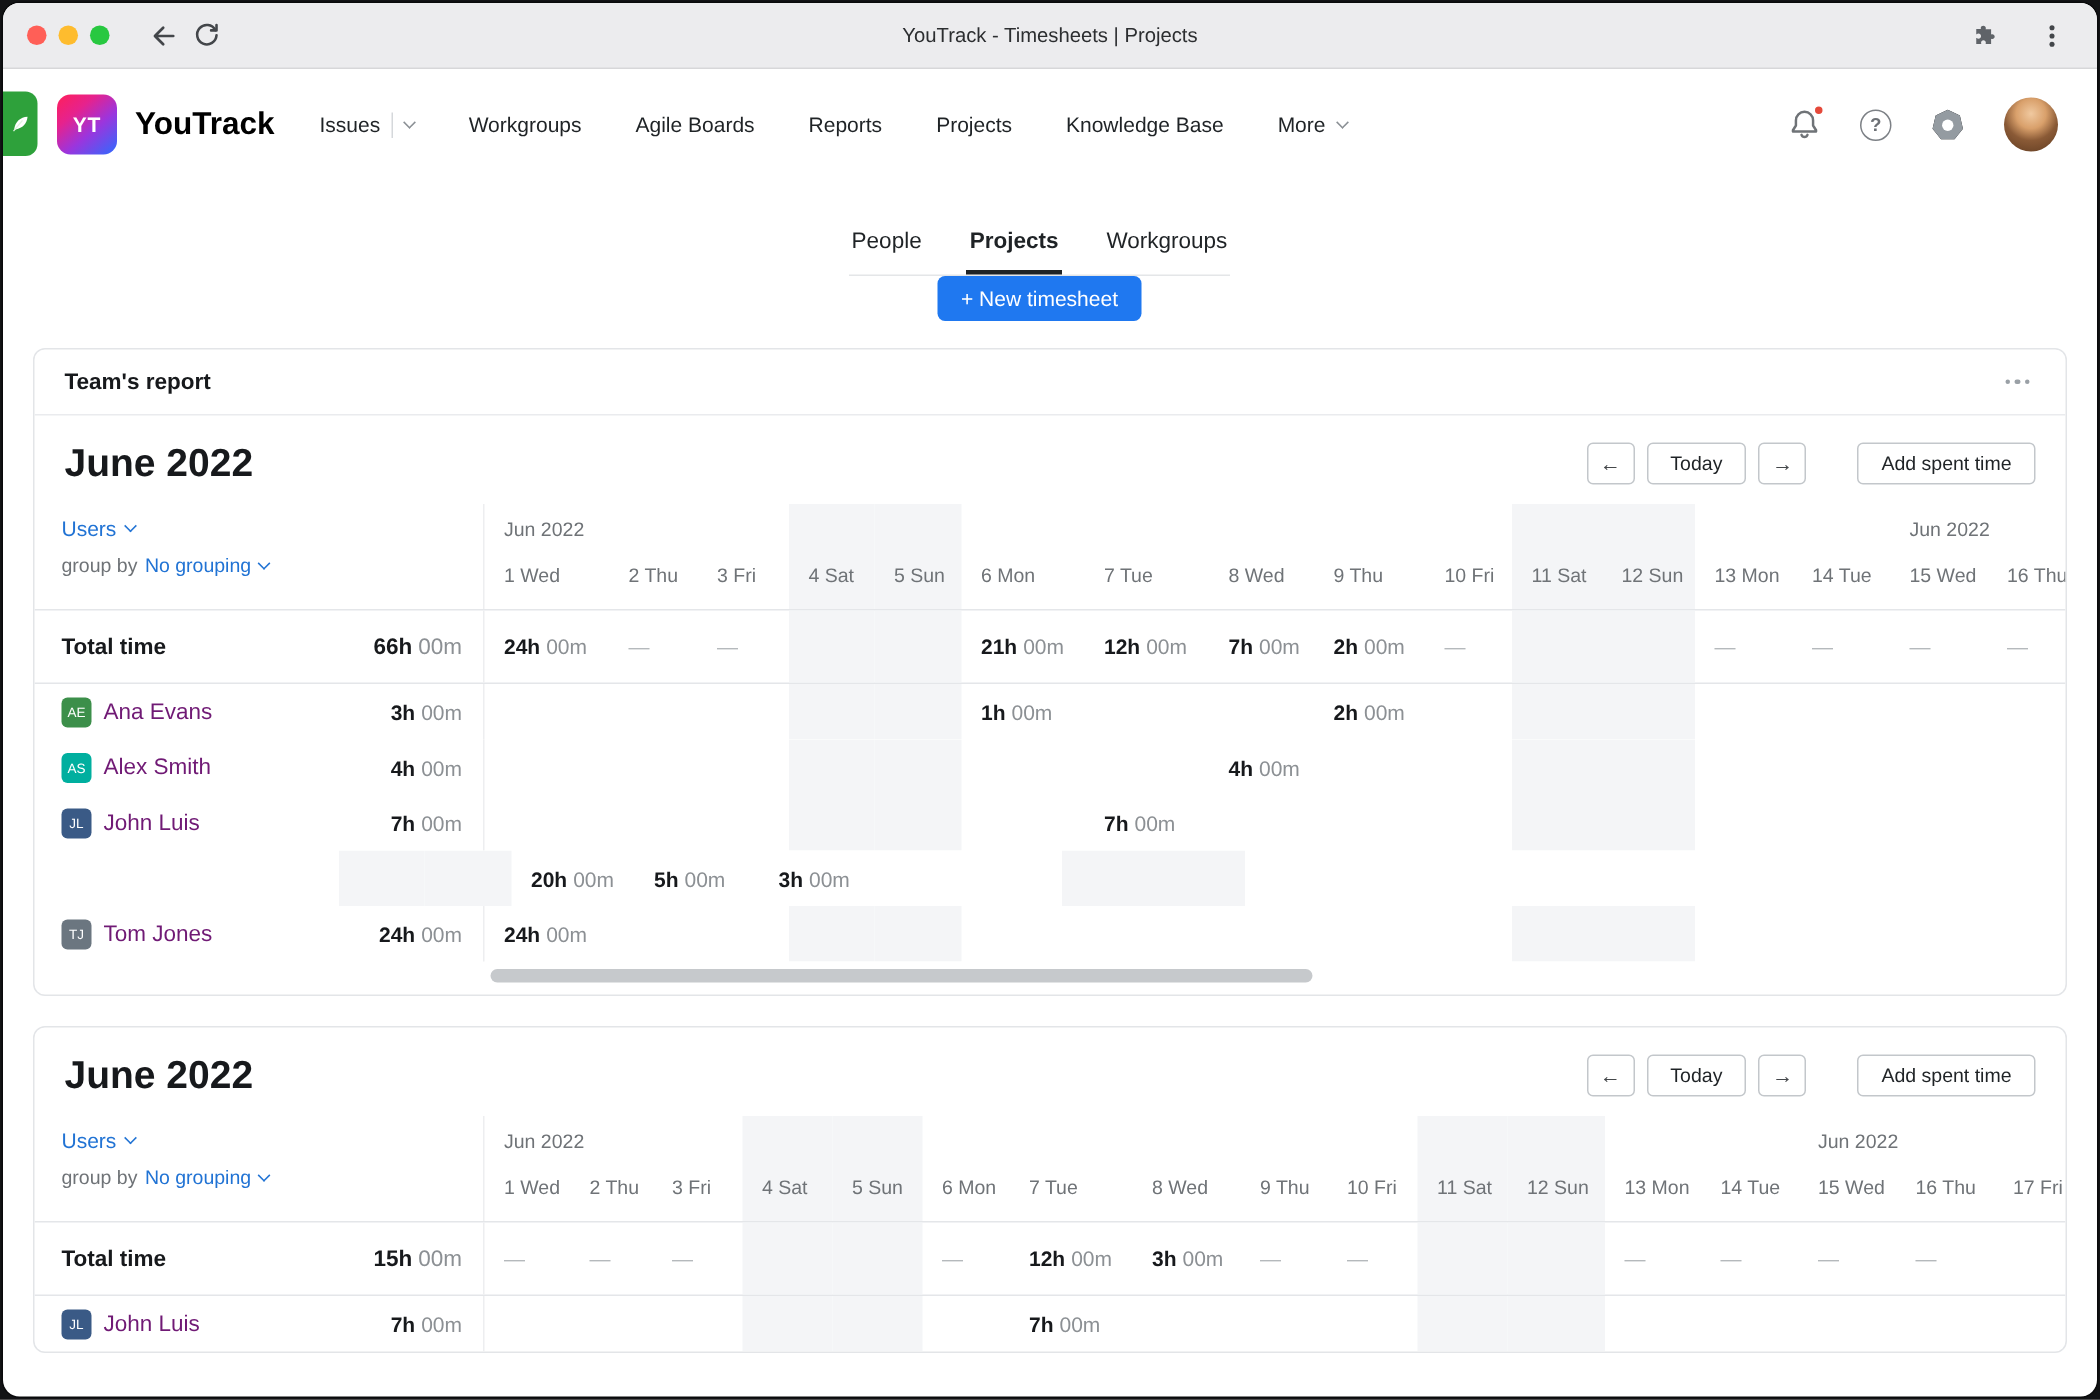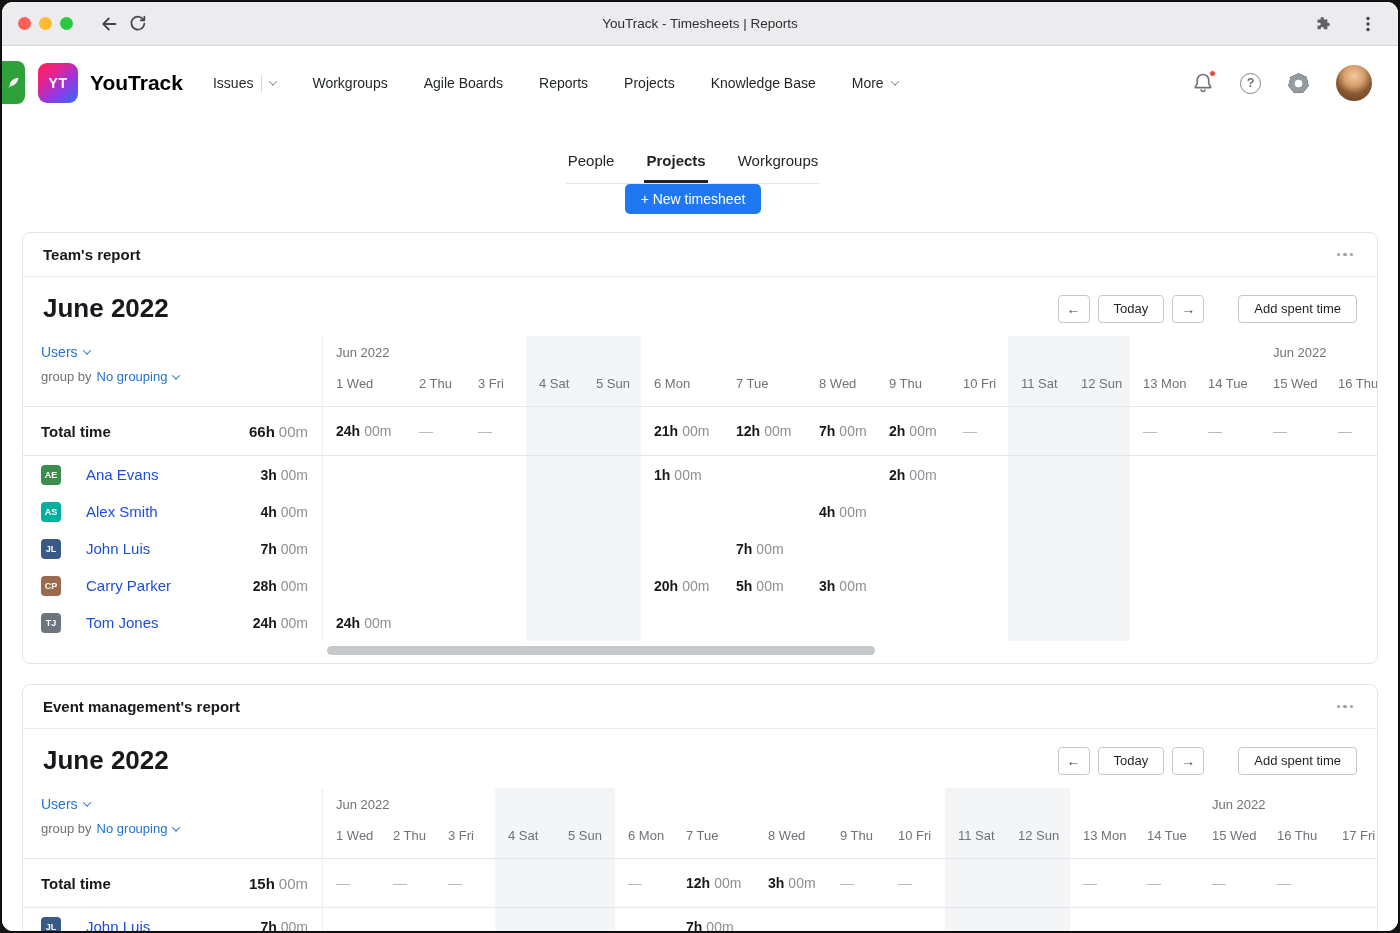--- a/index.html
+++ b/index.html
@@ -71,22 +71,22 @@
   .mlabel { position:absolute; top:9px; font-size:13px; color:#6f7377; white-space:nowrap; z-index:1; }
   .daysrow { height:40px; }
   .daysrow .cell { color:#6f7377; font-size:13px; padding-top:10px; }
   .total { height:50px; border-top:1px solid #e4e6e9; border-bottom:1px solid #e4e6e9; }
   .totallp { display:flex; align-items:center; justify-content:space-between; padding:0 14px 0 18px; font-weight:700; font-size:15px; }
   .total .cell { display:flex; align-items:center; }
   .total .h { font-weight:700; }
   .user { height:37px; }
   .userlp { display:flex; align-items:center; padding:0 14px 0 18px; }
   .user .cell { display:flex; align-items:center; }
-  .avatar { width:20px; height:20px; border-radius:4px; color:#fff; font-size:9px; font-weight:bold; display:flex; align-items:center; justify-content:center; margin-right:25px; flex:0 0 20px; }
-  .uname { color:#1d4ed8; text-decoration:none; font-size:15px; flex:1; cursor:pointer; }
+  .avatar { width:20px; height:20px; border-radius:4px; color:#fff; font-size:9px; font-weight:normal; display:flex; align-items:center; justify-content:center; margin-right:8px; flex:0 0 20px; }
+  .uname { color:#701a75; text-decoration:none; font-size:15px; flex:1; cursor:pointer; }
   .val .h { font-weight:700; color:#17191c; }
   .val .m { color:#8c9094; margin-left:4px; font-weight:400; }
   .val.dash { color:#b5b9bc; font-weight:400; }
   .scrollrow { height:22px; }
   .scrollrow .lp { border:none; }
   .thumb { height:9px; width:52%; background:#c6c9cc; border-radius:5px; margin:5px 0 0 4px; cursor:grab; }
 </style>
 </head>
 <body>
 
@@ -102,21 +102,21 @@
       <svg width="20" height="20" viewBox="0 0 20 20">
           <path d="M16.5 10H4.8 M9.8 4.5 4.3 10l5.5 5.5" stroke="#43464a" stroke-width="1.8" fill="none" stroke-linecap="round" stroke-linejoin="round"></path>
         </svg>
     </span>
     <span class="chrome-btn">
       <svg width="19" height="19" viewBox="0 0 20 20">
           <path d="M16.4 6.4A6.8 6.8 0 1 0 17.2 10" fill="none" stroke="#43464a" stroke-width="1.8" stroke-linecap="round"></path>
           <path d="M17.2 2.8v3.8h-3.8" fill="none" stroke="#43464a" stroke-width="1.8" stroke-linecap="round" stroke-linejoin="round"></path>
         </svg>
     </span>
-    <span class="chrome-title">YouTrack - Timesheets | Reports</span>
+    <span class="chrome-title">YouTrack - Timesheets | Projects</span>
     <div class="chrome-right">
       <span class="chrome-btn">
         <svg width="20" height="20" viewBox="0 0 20 20">
             <path d="M8.3 3.1c.9 0 1.6.7 1.6 1.6 0 .3-.1.6-.2.8h3.7v3.5c.2-.1.5-.2.8-.2.9 0 1.6.7 1.6 1.6s-.7 1.6-1.6 1.6c-.3 0-.6-.1-.8-.2v3.5H9.7c.1-.2.2-.5.2-.8 0-.9-.7-1.6-1.6-1.6s-1.6.7-1.6 1.6c0 .3.1.6.2.8H3.5v-4h.3c.3.3.7.5 1.2.5.9 0 1.7-.8 1.7-1.7S5.9 8.4 5 8.4c-.5 0-.9.2-1.2.5h-.3v-3.5h3.2c-.1-.2-.2-.5-.2-.8 0-.9.9-1.5 1.8-1.5z" fill="#5f6368"></path>
           </svg>
       </span>
       <span class="chrome-btn">
         <svg width="18" height="18" viewBox="0 0 18 18">
             <circle cx="9" cy="3.5" r="1.7" fill="#43464a"></circle>
             <circle cx="9" cy="9" r="1.7" fill="#43464a"></circle>
@@ -408,25 +408,20 @@
                   <div class="cell wknd" style="width: 60px;"></div>
                   <div class="cell wknd" style="width: 62px;"></div>
                   <div class="cell" style="width: 65px;"></div>
                   <div class="cell" style="width: 65px;"></div>
                   <div class="cell" style="width: 65px;"></div>
                   <div class="cell" style="width: 78px;"></div>
                 </div>
               </div>
             </div>
             <div class="trow user">
-              <div class="lp userlp">
-                <span class="avatar" style="background: rgb(155, 106, 79);">CP</span>
-                <a class="uname">Carry Parker</a>
-                <span class="utotal"><span class="val"><span class="h">28h</span><span class="m">00m</span></span></span>
-              </div>
               <div class="tl">
                 <div class="cells">
                   <div class="cell" style="width: 83px;"></div>
                   <div class="cell" style="width: 59px;"></div>
                   <div class="cell" style="width: 61px;"></div>
                   <div class="cell wknd" style="width: 57px;"></div>
                   <div class="cell wknd" style="width: 58px;"></div>
                   <div class="cell" style="width: 82px;">
                     <span class="val"><span class="h">20h</span><span class="m">00m</span></span>
                   </div>
@@ -480,28 +475,20 @@
         <div class="trow scrollrow">
           <div class="lp"></div>
           <div class="tl">
               <div class="thumb"></div>
             </div>
         </div>
       </div>
     </section>
 
     <section class="card">
-      <div class="card-head">
-        <span class="card-title">Event management's report</span>
-        <span class="dots">
-            <i></i>
-            <i></i>
-            <i></i>
-          </span>
-      </div>
       <div class="period-row">
         <span class="period">June 2022</span>
         <span class="controls">
           <button class="btn iconb">←</button>
           <button class="btn">Today</button>
           <button class="btn iconb">→</button>
           <button class="btn add">Add spent time</button>
         </span>
       </div>
       <div class="tbl">

